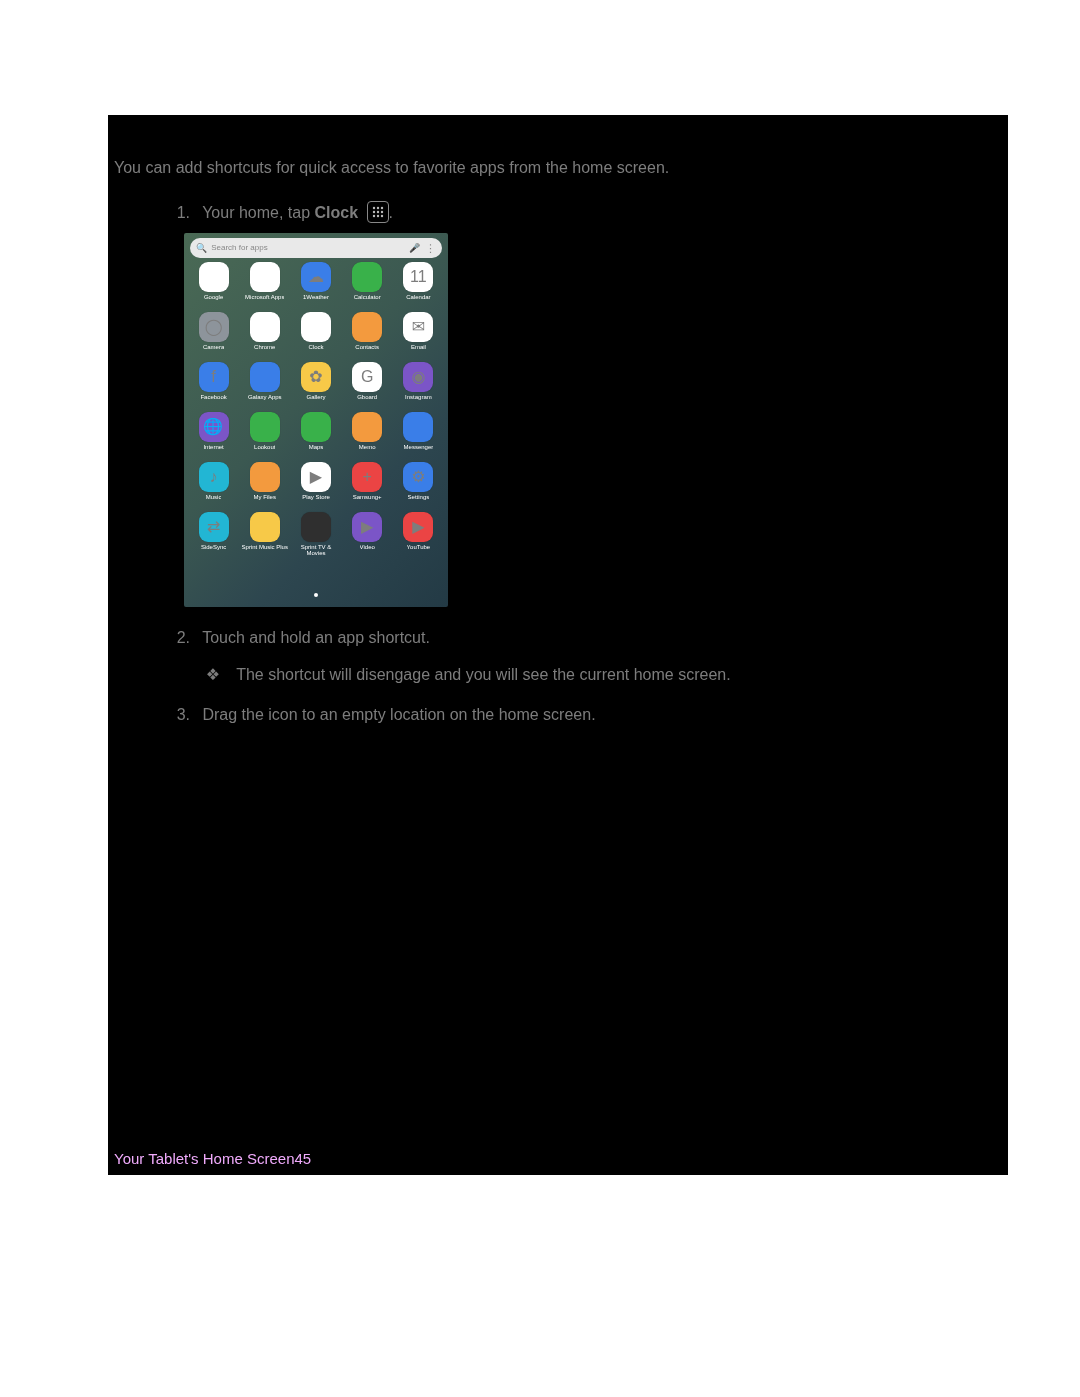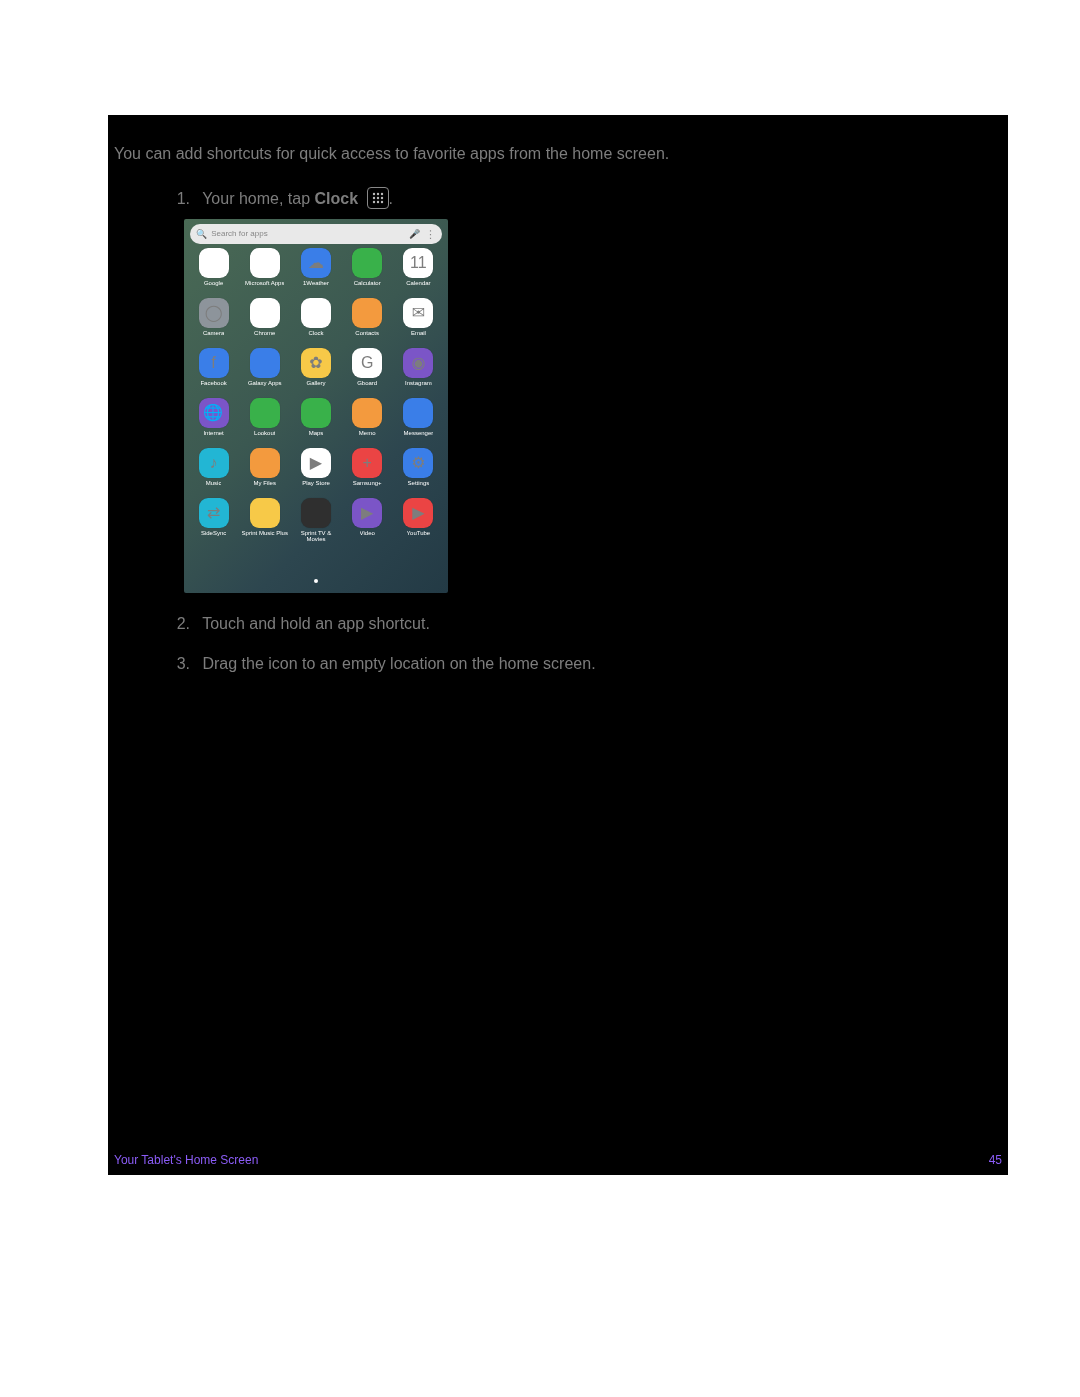--- a/index.html
+++ b/index.html
@@ -7,21 +7,21 @@
     margin:115px 72px 40px 108px;
     background:#000;
     color:#7d7d7d;
     font-family:Arial, Helvetica, sans-serif;
     font-size:16px;
     position:relative;
     min-height:1060px;
     box-sizing:border-box;
     padding:0 6px 0 6px;
   }
-  .intro{padding-top:28px;line-height:1.35}
+  .intro{padding-top:42px;line-height:1.35}
   .step{margin-top:22px;padding-left:54px}
   .step-num{display:inline-block;width:22px;text-align:right;margin-right:8px}
   .step-text{display:inline}
   .bold{font-weight:700}
   .apps-icon{
     display:inline-block;vertical-align:-5px;margin-left:4px;
     width:20px;height:20px;border:1px solid #888;border-radius:4px;background:#000;
     position:relative
   }
   .apps-icon svg{position:absolute;top:1px;left:1px}
@@ -53,22 +53,22 @@
     width:30px;height:30px;border-radius:9px;display:flex;align-items:center;justify-content:center;
     font-size:16px;box-shadow:0 0 1px rgba(0,0,0,.3)
   }
   .app .lbl{
     font-size:6px;color:#fff;line-height:1.05;text-align:center;margin-top:2px;
     height:14px;overflow:hidden
   }
   .pager{position:absolute;bottom:6px;left:0;right:0;text-align:center}
   .pager .dot{display:inline-block;width:4px;height:4px;border-radius:50%;background:#fff}
   .footer{
-    position:absolute;bottom:8px;left:6px;right:6px;display:flex;justify-content:space-between;
-    font-size:12px;color:#8b5cf6
+    position:absolute;bottom:8px;left:6px;right:6px;display:flex;justify-content:flex-start;
+    font-size:15px;color:#f0abfc
   }
   
   .bg-white{background:#fff}
   .bg-blue{background:#3a7ee8}
   .bg-orange{background:#f39a3e}
   .bg-green{background:#39b14a}
   .bg-grey{background:#8d949b}
   .bg-yellow{background:#f7c948}
   .bg-red{background:#eb4444}
   .bg-purple{background:#7b55c7}
@@ -231,20 +231,24 @@
         </div>
       </div>
     <div class="pager"><span class="dot"></span></div>
   </div>
 
 
   <div class="step">
     <span class="step-num">2.</span>
     <span class="step-text">Touch and hold an app shortcut.</span>
   </div>
+  <div class="sub">
+    <span class="diamond">❖</span>
+    <span>The shortcut will disengage and you will see the current home screen.</span>
+  </div>
 
   <div class="step">
     <span class="step-num">3.</span>
     <span class="step-text">Drag the icon to an empty location on the home screen.</span>
   </div>
 
   <div class="footer">
     <span>Your Tablet's Home Screen</span>
     <span>45</span>
   </div>

